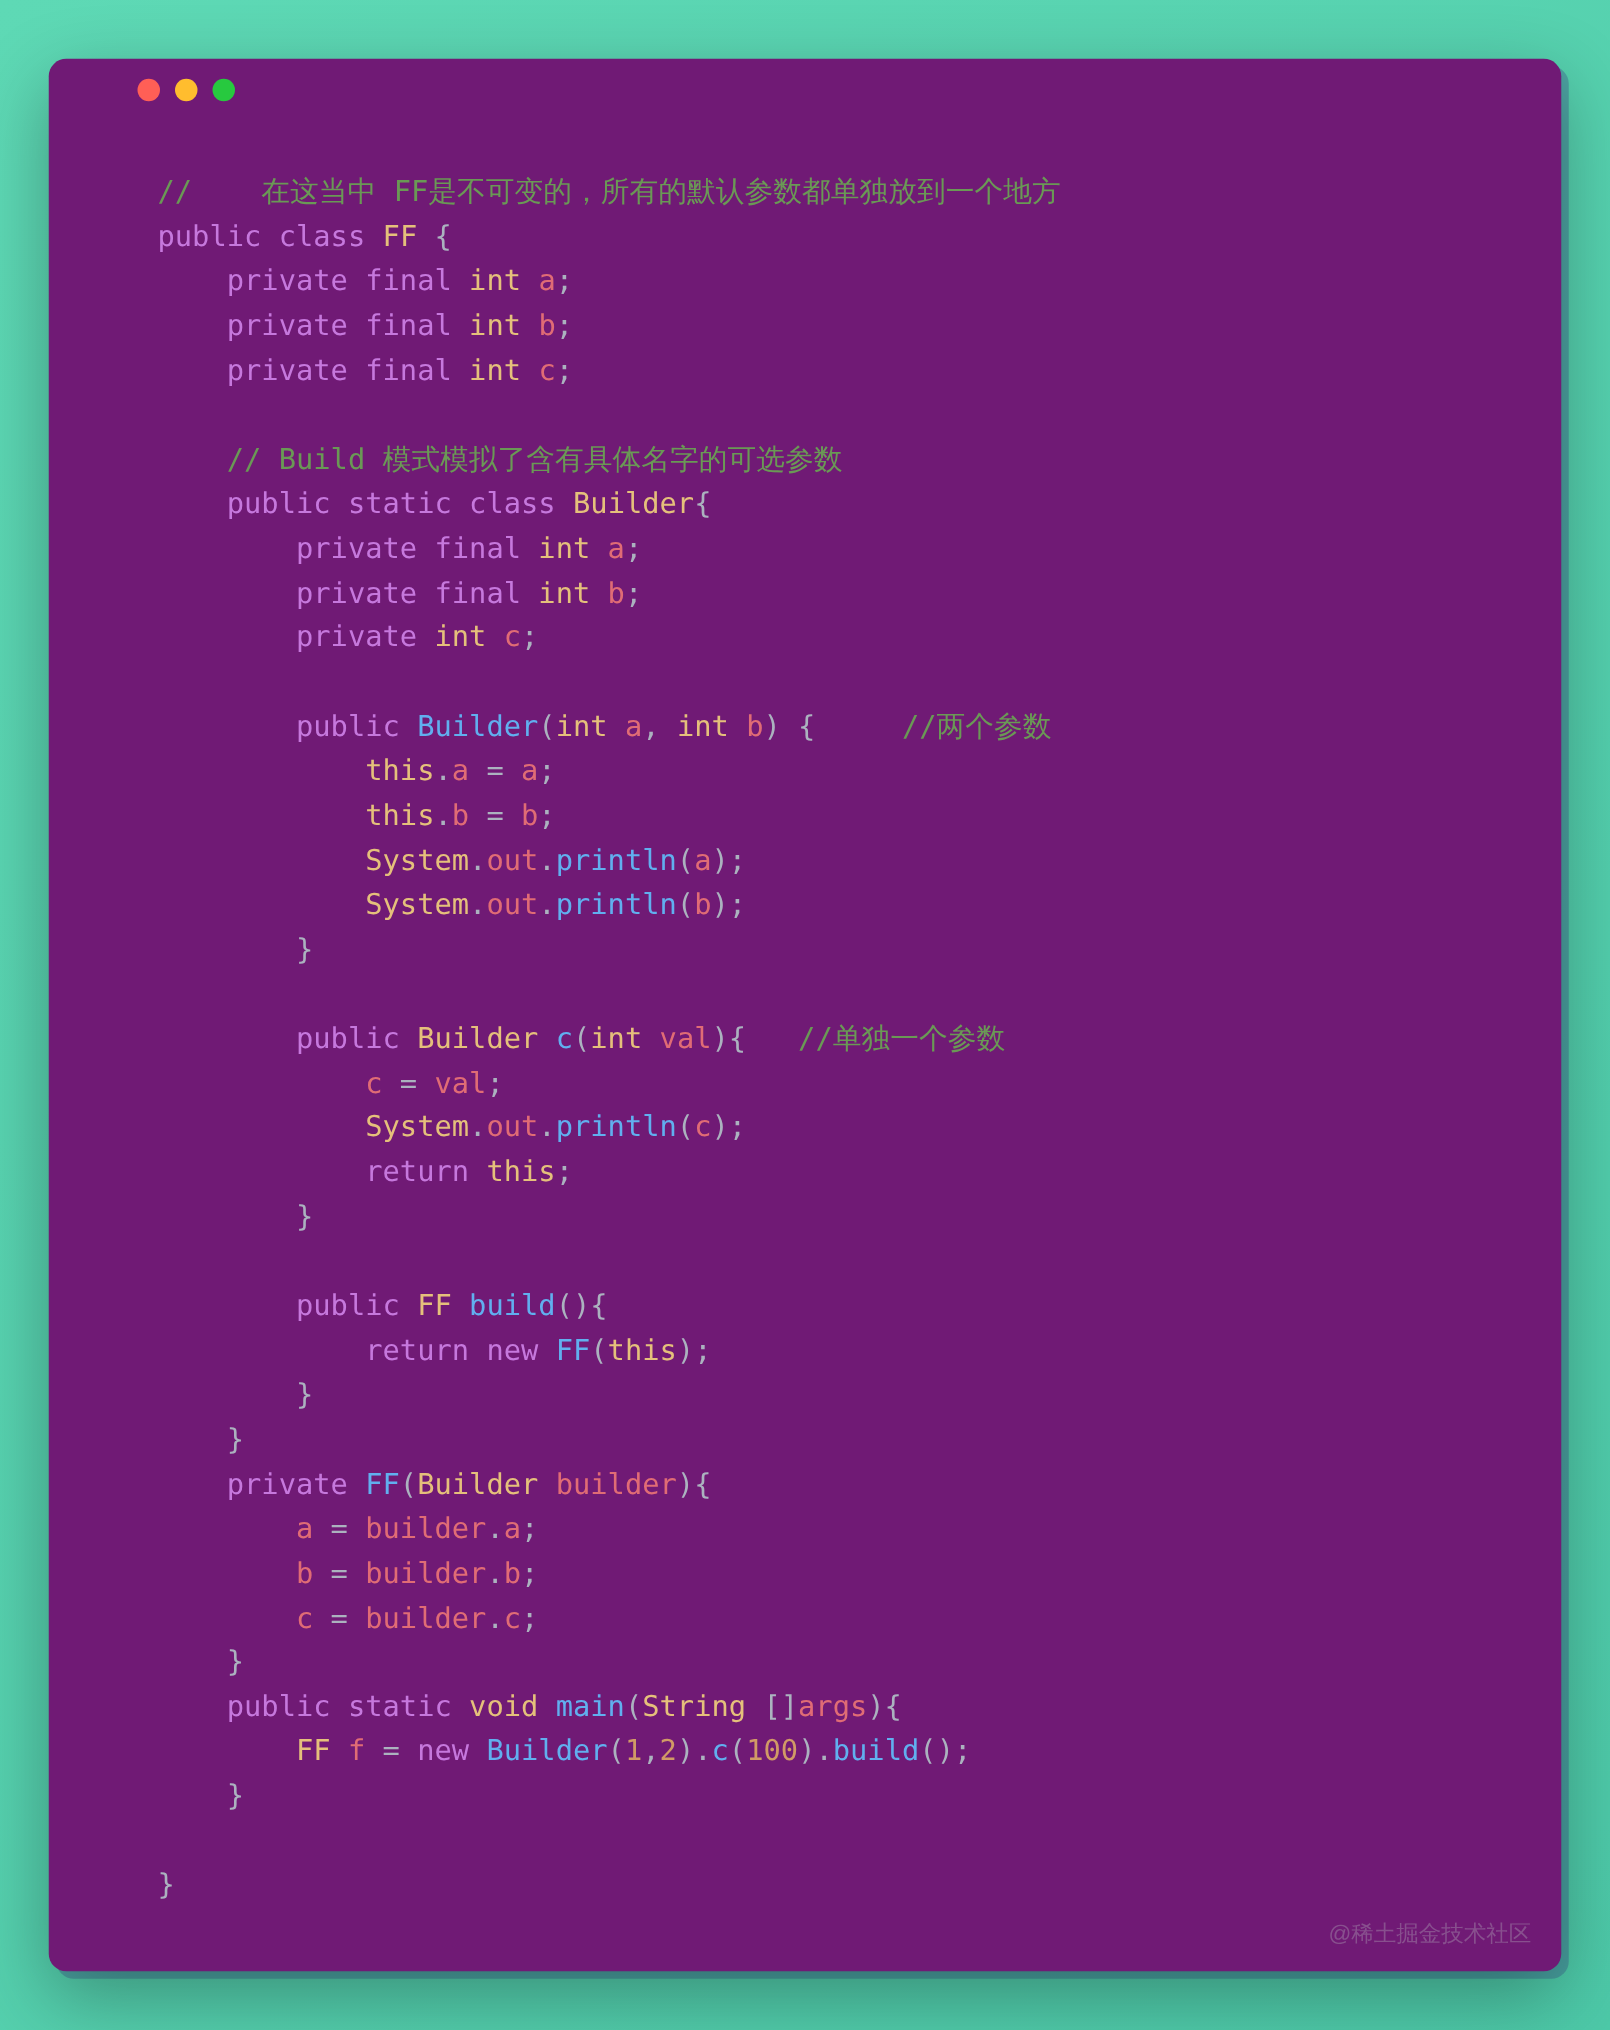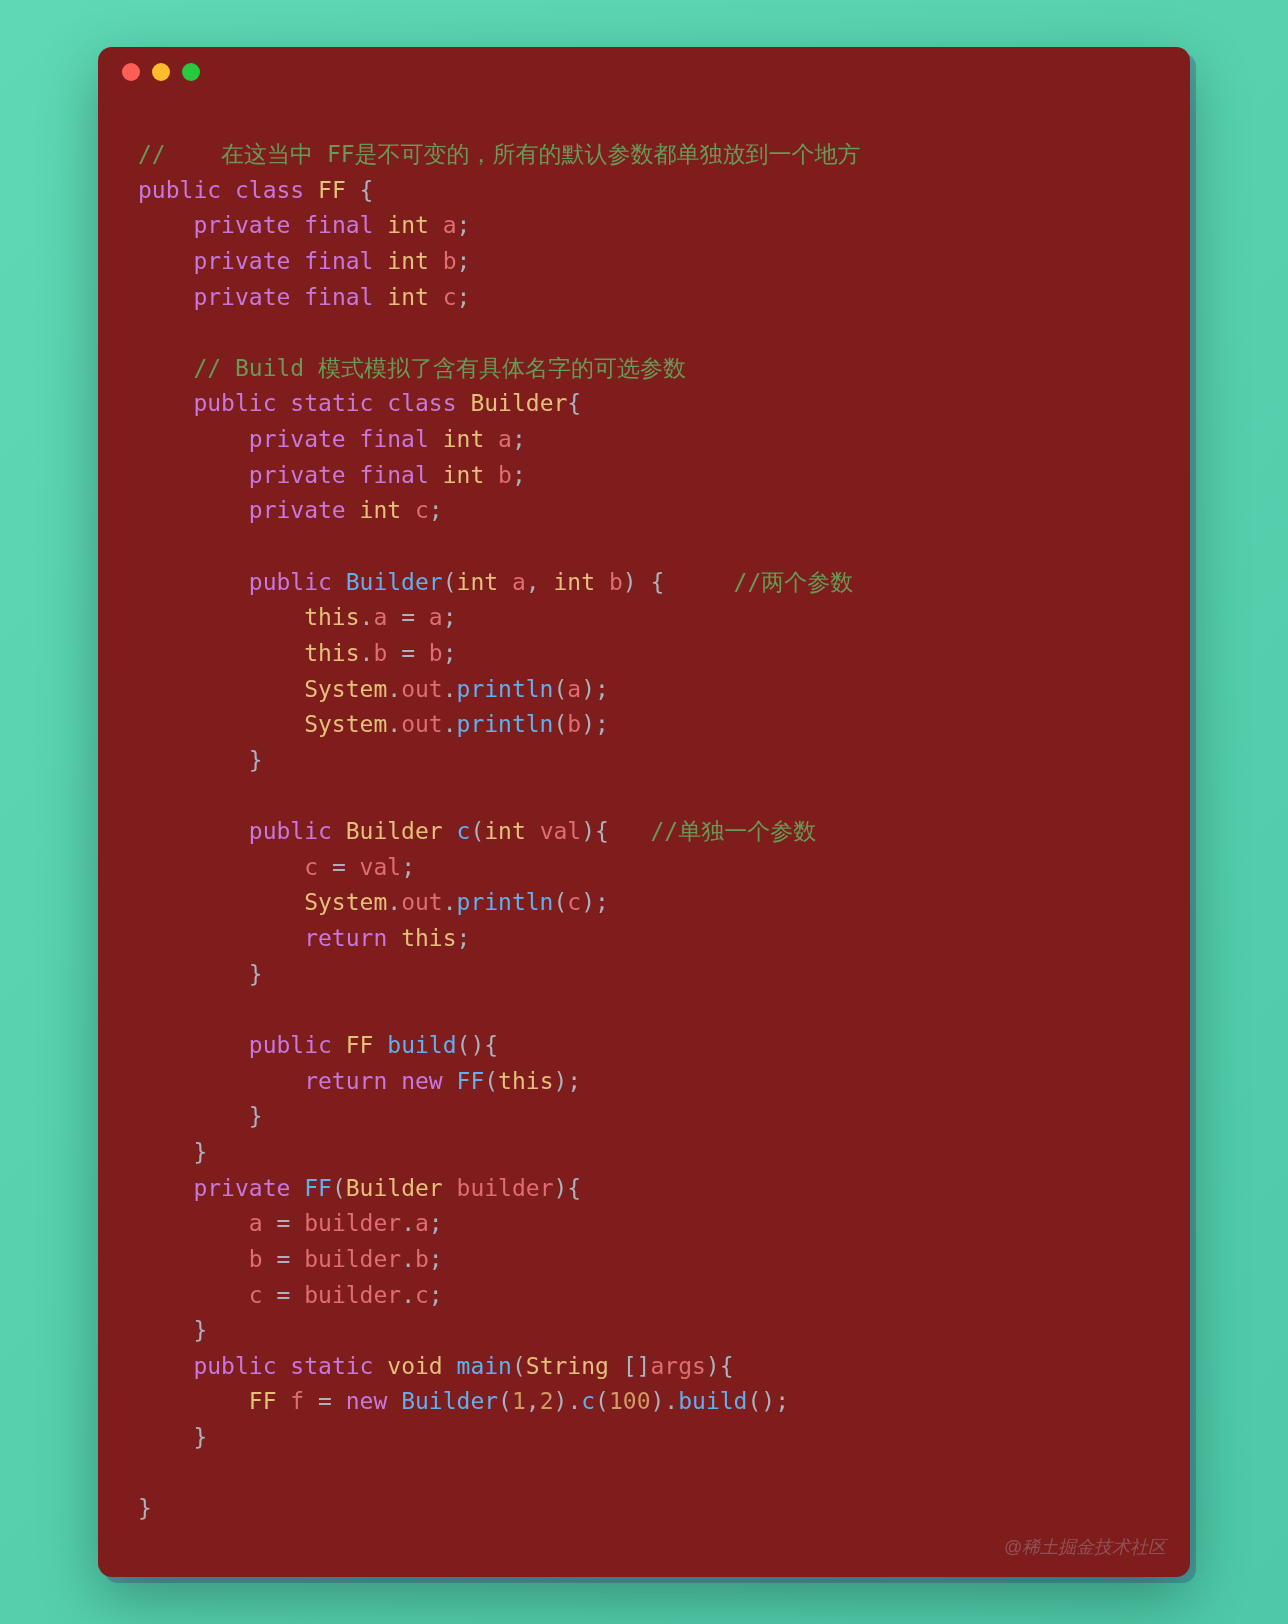--- a/index.html
+++ b/index.html
@@ -7,27 +7,28 @@
       background: linear-gradient(135deg, #5ed9b5 0%, #4dc9a8 100%);
       width: 1288px;
       height: 1624px;
       font-family: 'Menlo', 'Monaco', 'Consolas', monospace;
       display: flex;
       align-items: center;
       justify-content: center;
       position: relative;
     }
     .window {
-      width: 1092px;
+      width: 1210px;
       height: 1530px;
-      background: #7f1d1d;
+      background: #701a75;
       border-radius: 14px;
       box-shadow: 0 20px 60px rgba(0,0,0,0.3), 6px 6px 0 rgba(60,80,140,0.35);
       overflow: hidden;
       position: relative;
+      padding-left: 47px;
     }
     .titlebar {
       height: 50px;
       display: flex;
       align-items: center;
       padding-left: 24px;
       gap: 12px;
     }
     .dot {
       width: 18px;
@@ -54,21 +55,20 @@
     .c-punc { color: #abb2bf; }
     .c-this { color: #e5c07b; }
     .c-white { color: #d4d4d4; }
     .watermark {
       position: absolute;
       bottom: 18px;
       right: 24px;
       color: rgba(180,180,190,0.35);
       font-size: 18px;
       font-family: sans-serif;
-      font-style: italic;
     }
   </style>
 </head>
 <body>
 
 <div class="window">
   <div class="titlebar">
     <div class="dot red"></div>
     <div class="dot yellow"></div>
     <div class="dot green"></div>

